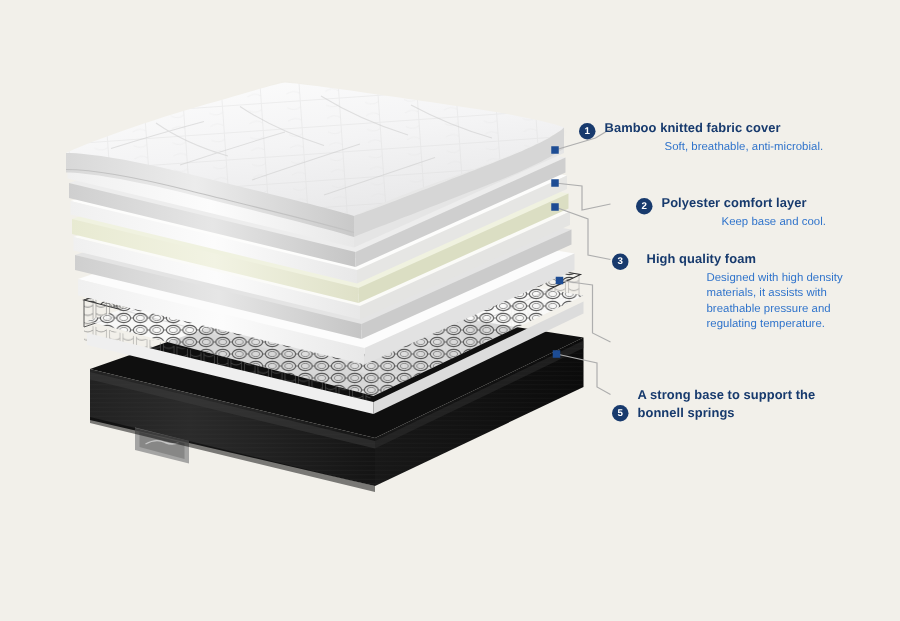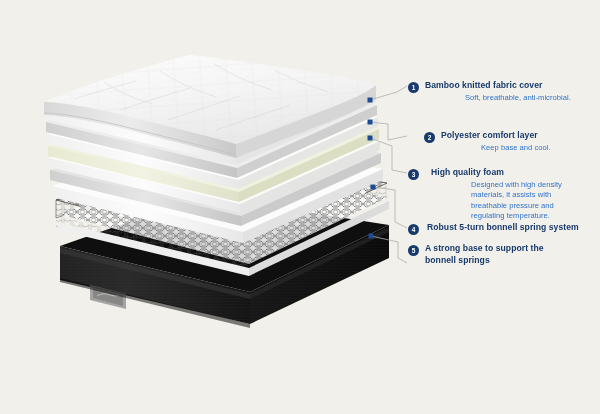--- a/index.html
+++ b/index.html
@@ -66,26 +66,26 @@
   .callout-title.wrap { white-space: normal; }
   .callout-sub {
     color: #2f73cb;
     font-size: 7.6px;
     line-height: 10.6px;
     letter-spacing: 0.02px;
     margin-top: 1px;
     margin-left: 40px;
   }
   .callout-sub:empty { display: none; }
-  .co1 { left: 408px; top: 80px; width: 185px; }
+  .co1 { left: 386px; top: 80px; width: 185px; }
   .co2 { left: 424px; top: 130px; width: 185px; }
   .co3 { left: 408px; top: 167px; width: 165px; gap: 12px; }
   .co4 { left: 408px; top: 222px; width: 185px; }
   .co4 .num-badge { margin-right: 2px; }
-  .co5 { left: 408px; top: 243px; width: 150px; }
+  .co5 { left: 408px; top: 258px; width: 150px; align-items: flex-end; }
 </style>
 </head>
 <body>
 
 <div id="stage">
 
   <svg class="layer-art" viewBox="0 0 600 414">
     <defs>
       <linearGradient id="topFaceGrad" x1="0" y1="0" x2="0.5" y2="1">
         <stop offset="0%" stop-color="#fdfdfd"></stop>
@@ -298,27 +298,20 @@
     </div>
 
     <div class="callout co3">
       <div class="num-badge">3</div>
       <div class="callout-text">
         <div class="callout-title">High quality foam</div>
         <div class="callout-sub">Designed with high density materials, it assists with breathable pressure and regulating temperature.</div>
       </div>
     </div>
 
-    <div class="callout co4">
-      <div class="num-badge">4</div>
-      <div class="callout-text">
-        <div class="callout-title">Robust 5-turn bonnell spring system</div>
-
-      </div>
-    </div>
 
     <div class="callout co5">
       <div class="num-badge">5</div>
       <div class="callout-text">
         <div class="callout-title wrap">A strong base to support the bonnell springs</div>
 
       </div>
     </div>
 
   </div>

